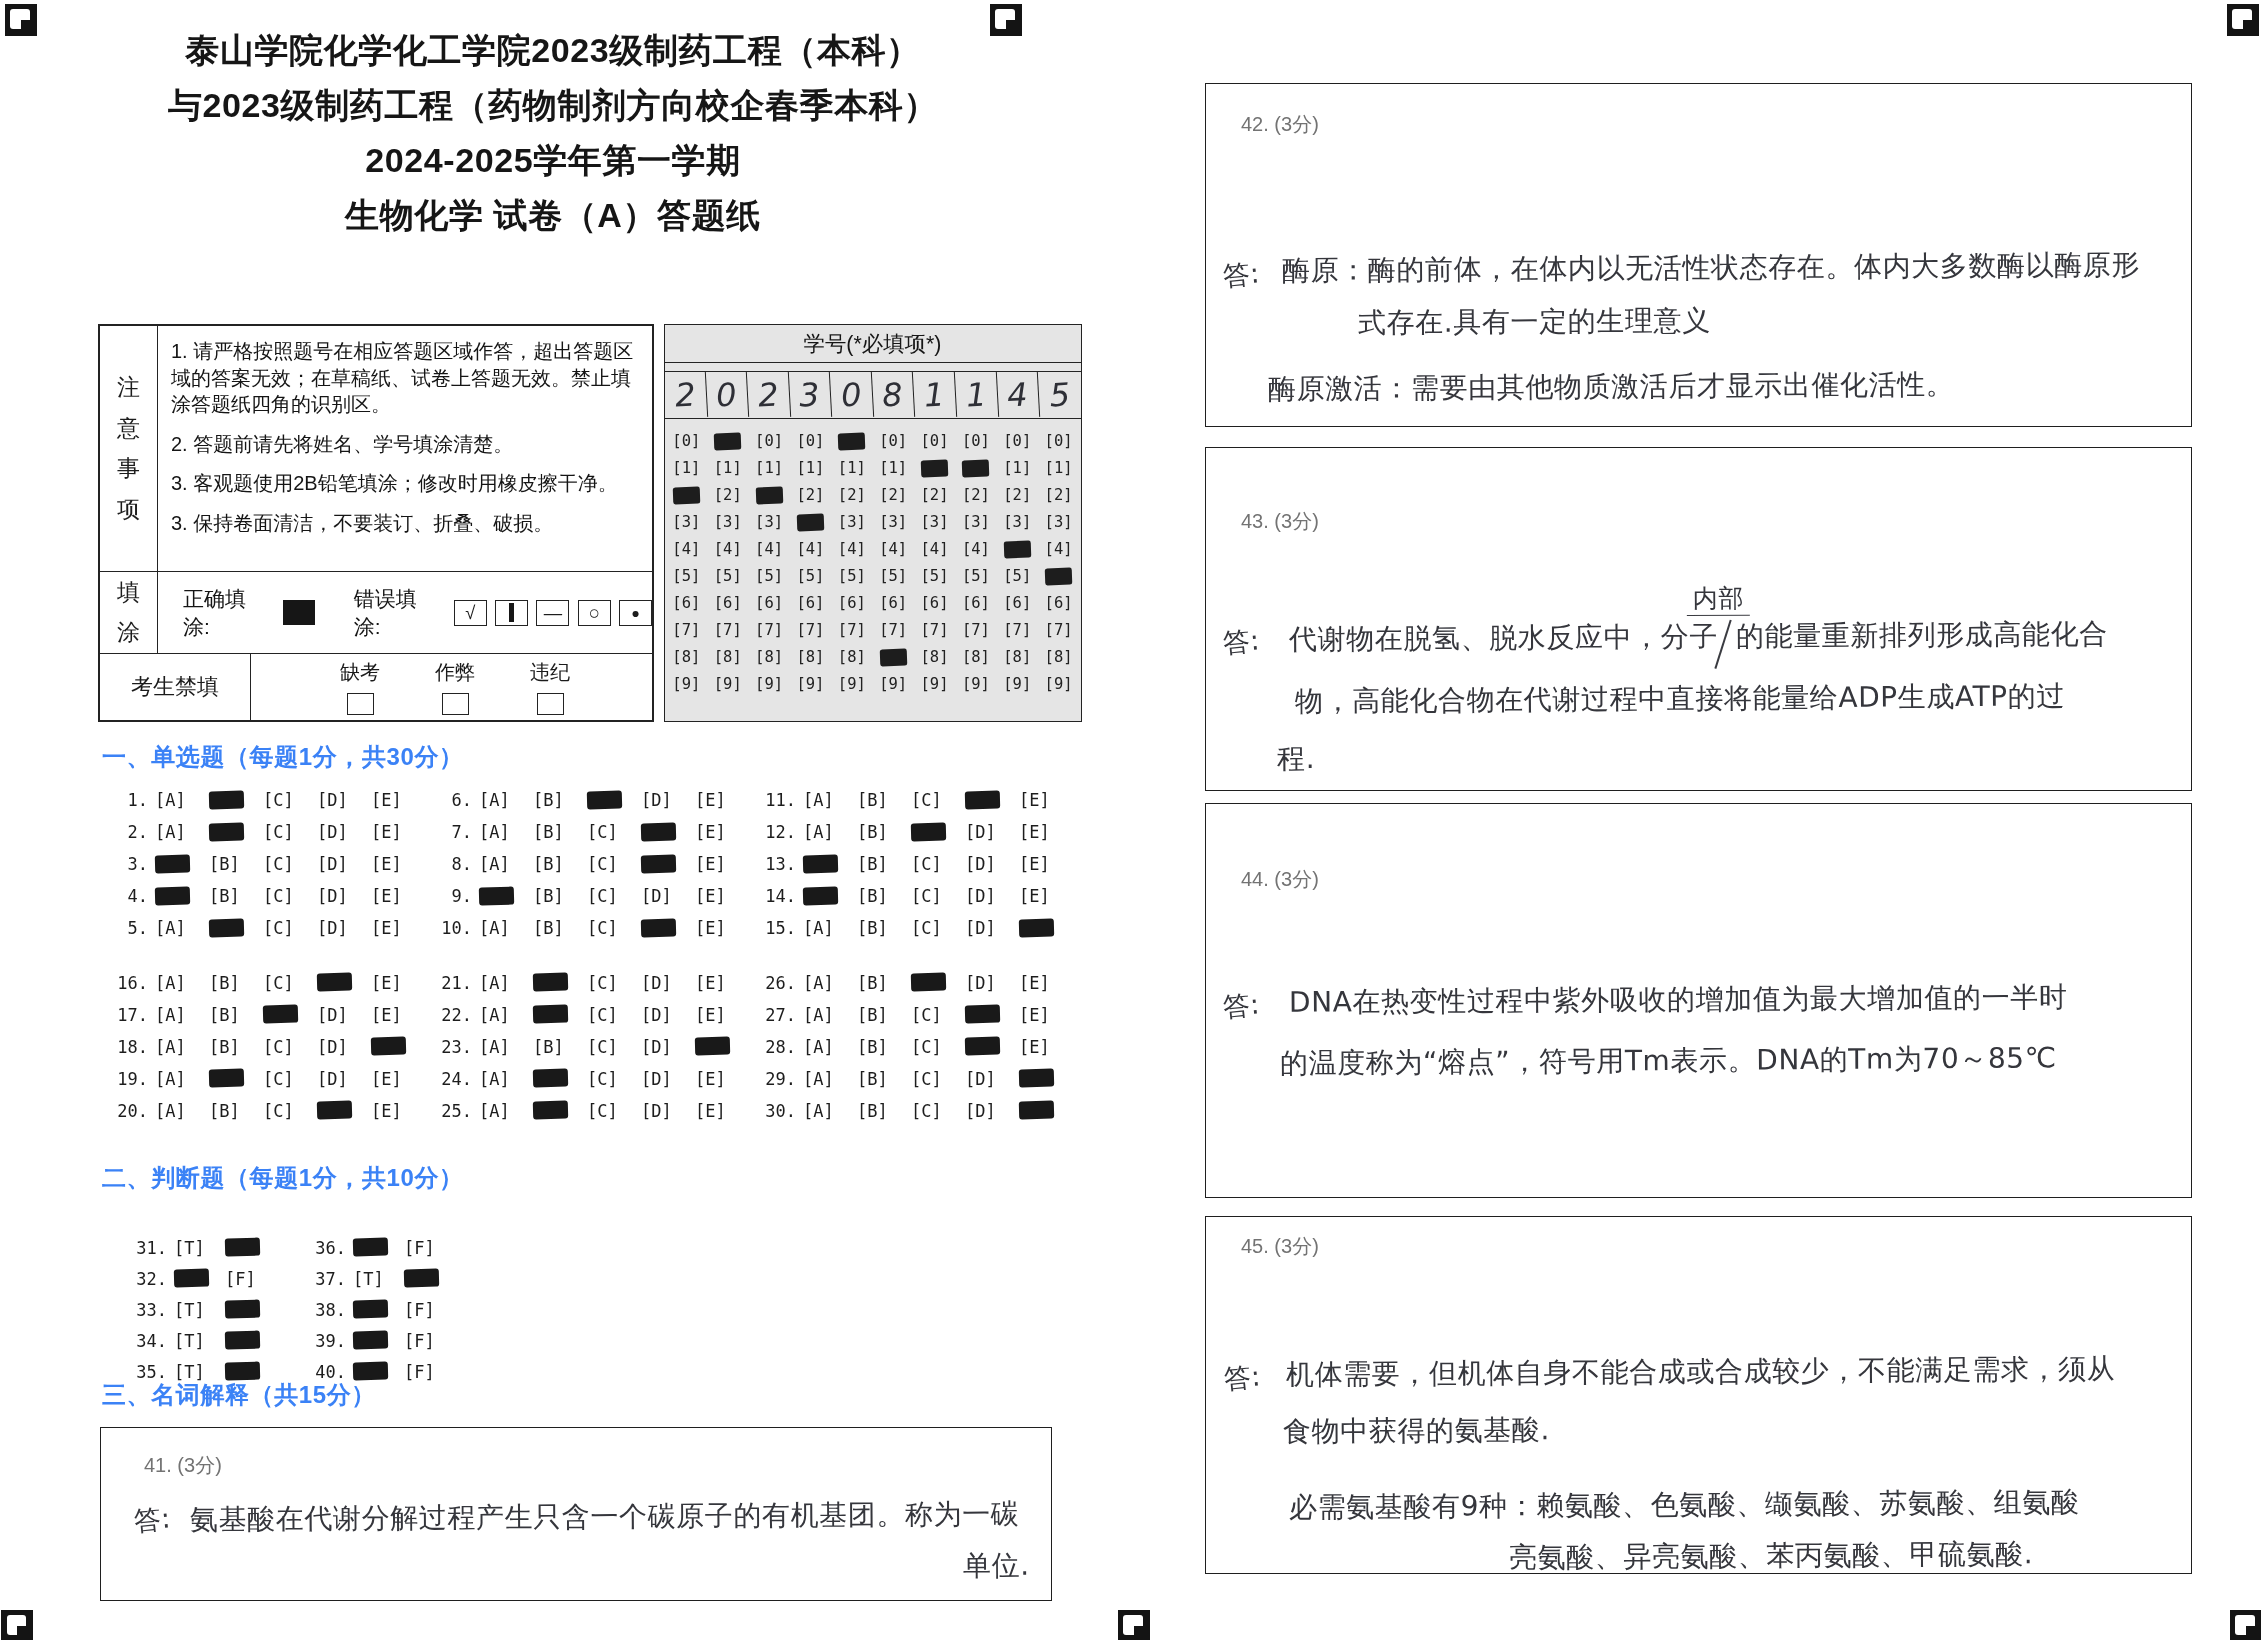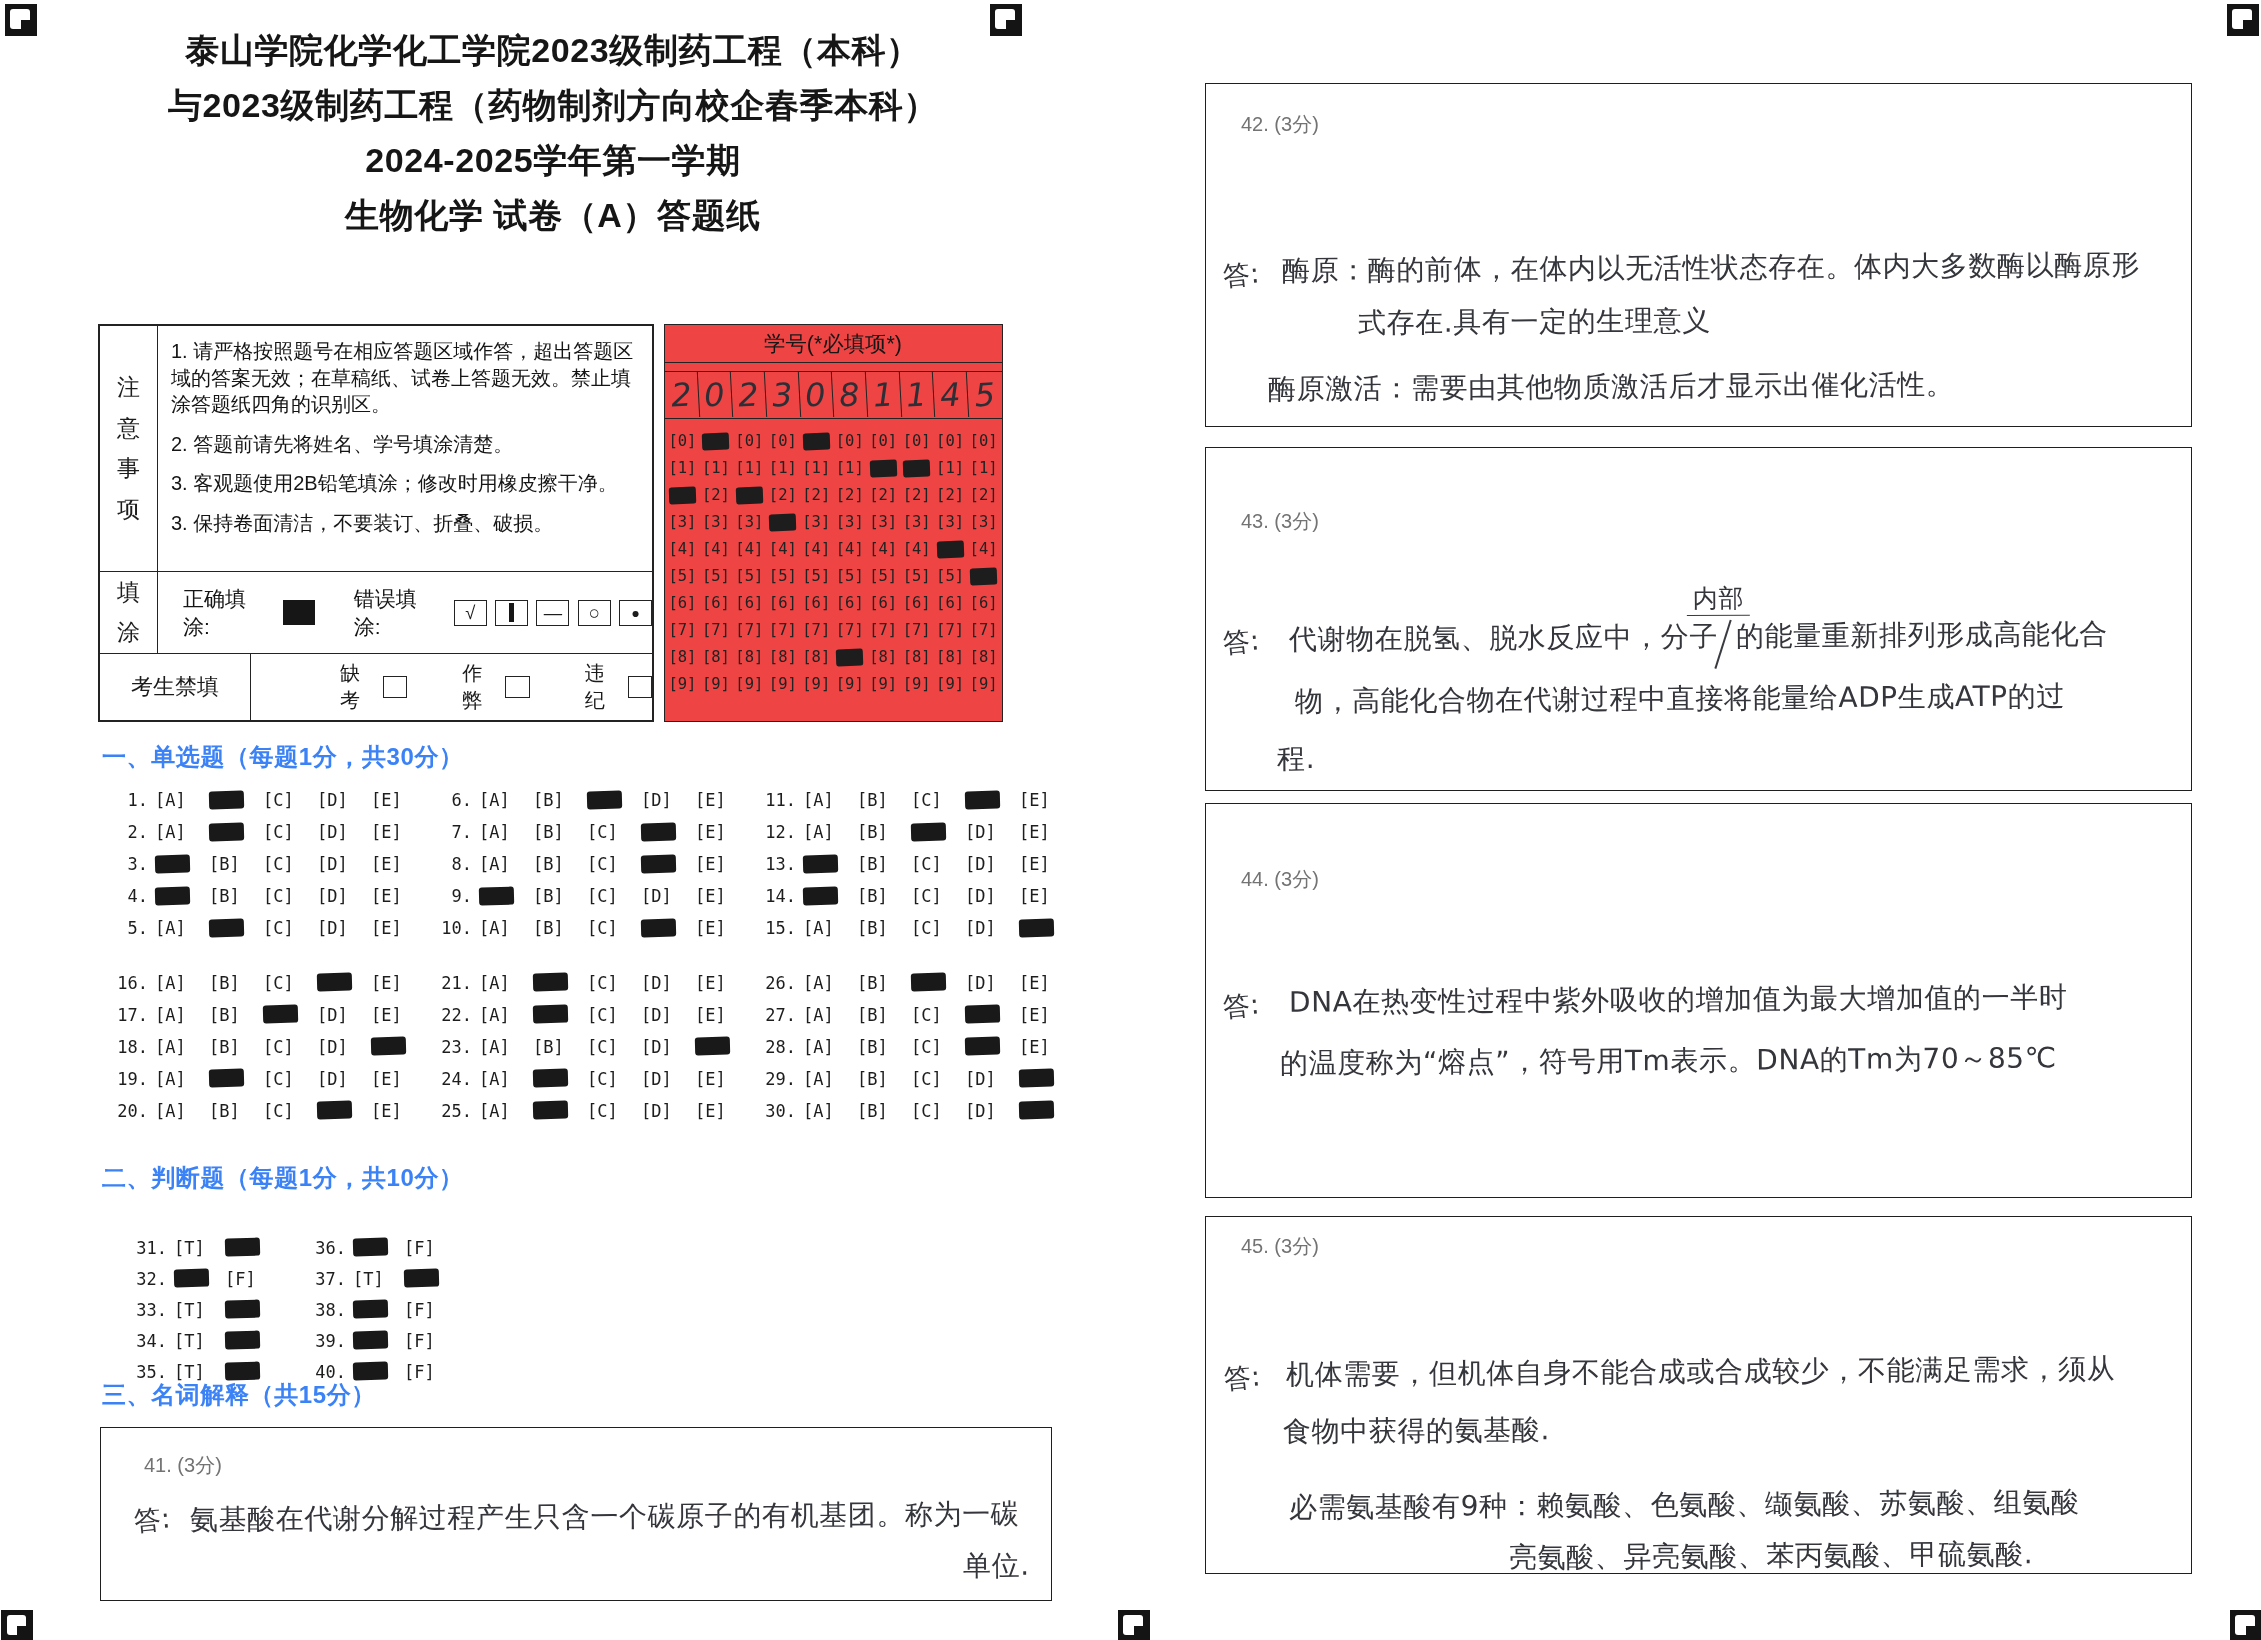--- a/index.html
+++ b/index.html
@@ -33,24 +33,24 @@
   .n-item{margin-bottom:13px;}
   .fill-content{display:flex;align-items:center;font-size:21px;padding-left:25px;gap:12px;color:#151515;}
   .sq-filled{width:32px;height:25px;background:#161616;display:inline-block;}
   .ex-box{width:33px;height:26px;border:1.8px solid #232323;box-sizing:border-box;display:inline-flex;
           align-items:center;justify-content:center;font-size:18.4px;color:#1d1d1d;}
   .ex-box .bar{width:5.4px;height:19px;background:#161616;}
   .ex-box.dot{font-size:14.3px;}
   .forbid-label{flex:0 0 150px;border-right:1.8px solid #232323;display:flex;align-items:center;
                 justify-content:center;font-size:22px;color:#1b1b1b;}
   .forbid-content{display:flex;align-items:center;gap:55px;padding-left:89px;}
-  .fgroup{display:flex;flex-direction:row;align-items:center;gap:7.1px;font-size:20px;}
+  .fgroup{display:flex;flex-direction:column;align-items:center;gap:7.1px;font-size:20px;}
   .fbox{width:27px;height:21.4px;border:1.8px solid #232323;box-sizing:border-box;background:#fff;}
 
-  .idbox{width:339px;height:398px;border:1.8px solid #232323;box-sizing:border-box;background:#ef4444;}
+  .idbox{width:418px;height:398px;border:1.8px solid #232323;box-sizing:border-box;background:#e5e5e5;}
   .id-header{height:37px;border-bottom:1.8px solid #232323;display:flex;align-items:center;
              justify-content:center;font-size:21.4px;color:#161616;}
   .id-digits{display:grid;grid-template-columns:repeat(10,1fr);height:46px;margin-top:8.3px;
              border-top:1.8px solid #232323;border-bottom:1.8px solid #232323;}
   .dcell{border-right:1.2px solid #232323;display:flex;align-items:center;justify-content:center;
          font-size:32px;font-style:italic;color:#2e2f36;transform:rotate(-3deg);
          font-family:"DejaVu Sans",sans-serif;}
   .dcell:last-child{border-right:none;}
   .id-bubbles{padding:8.3px 1.2px 2.4px 1.2px;}
   .brow{display:grid;grid-template-columns:repeat(10,1fr);height:27px;align-items:center;}

